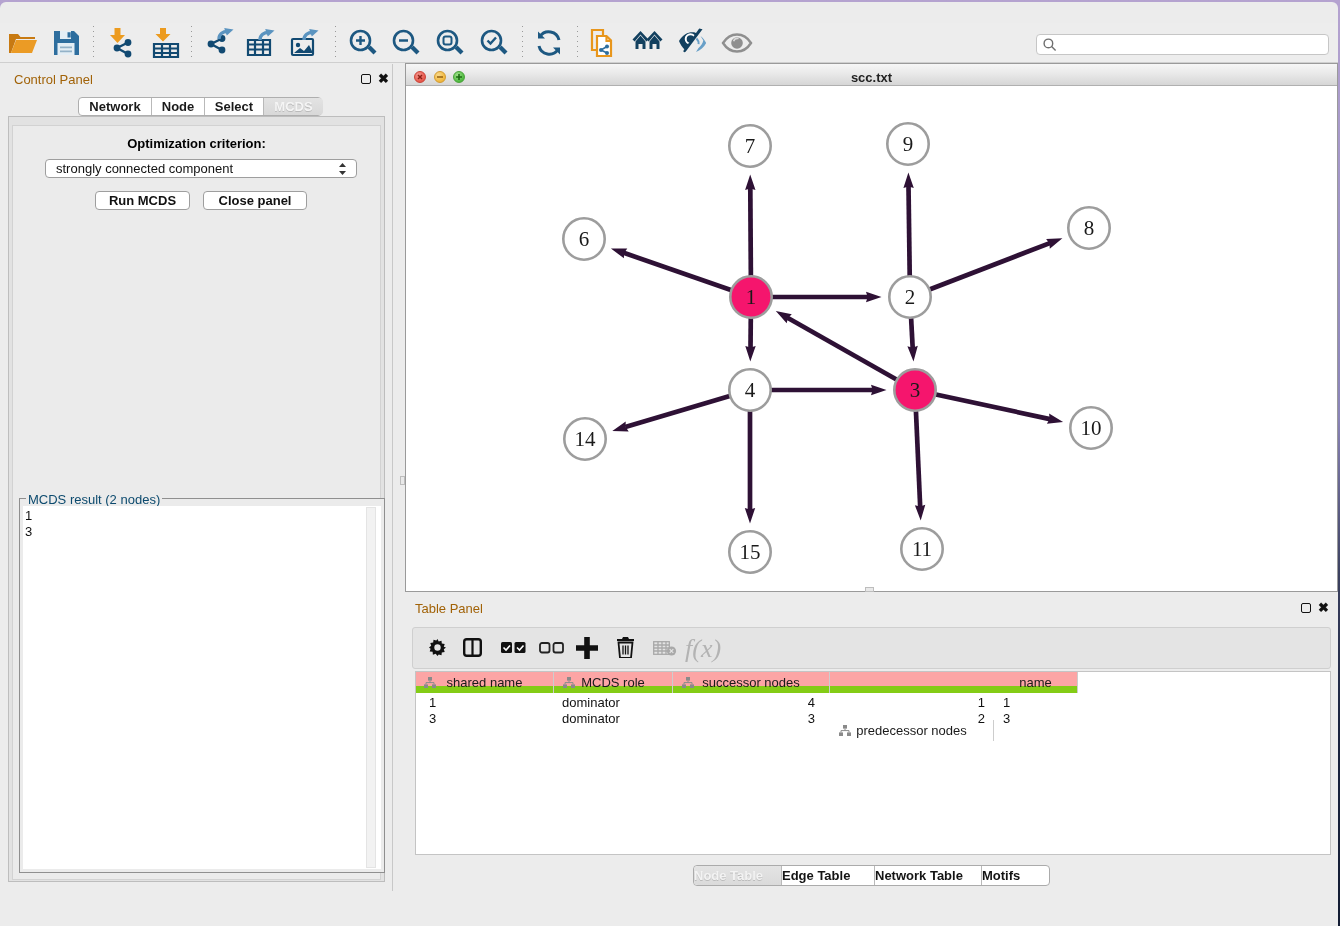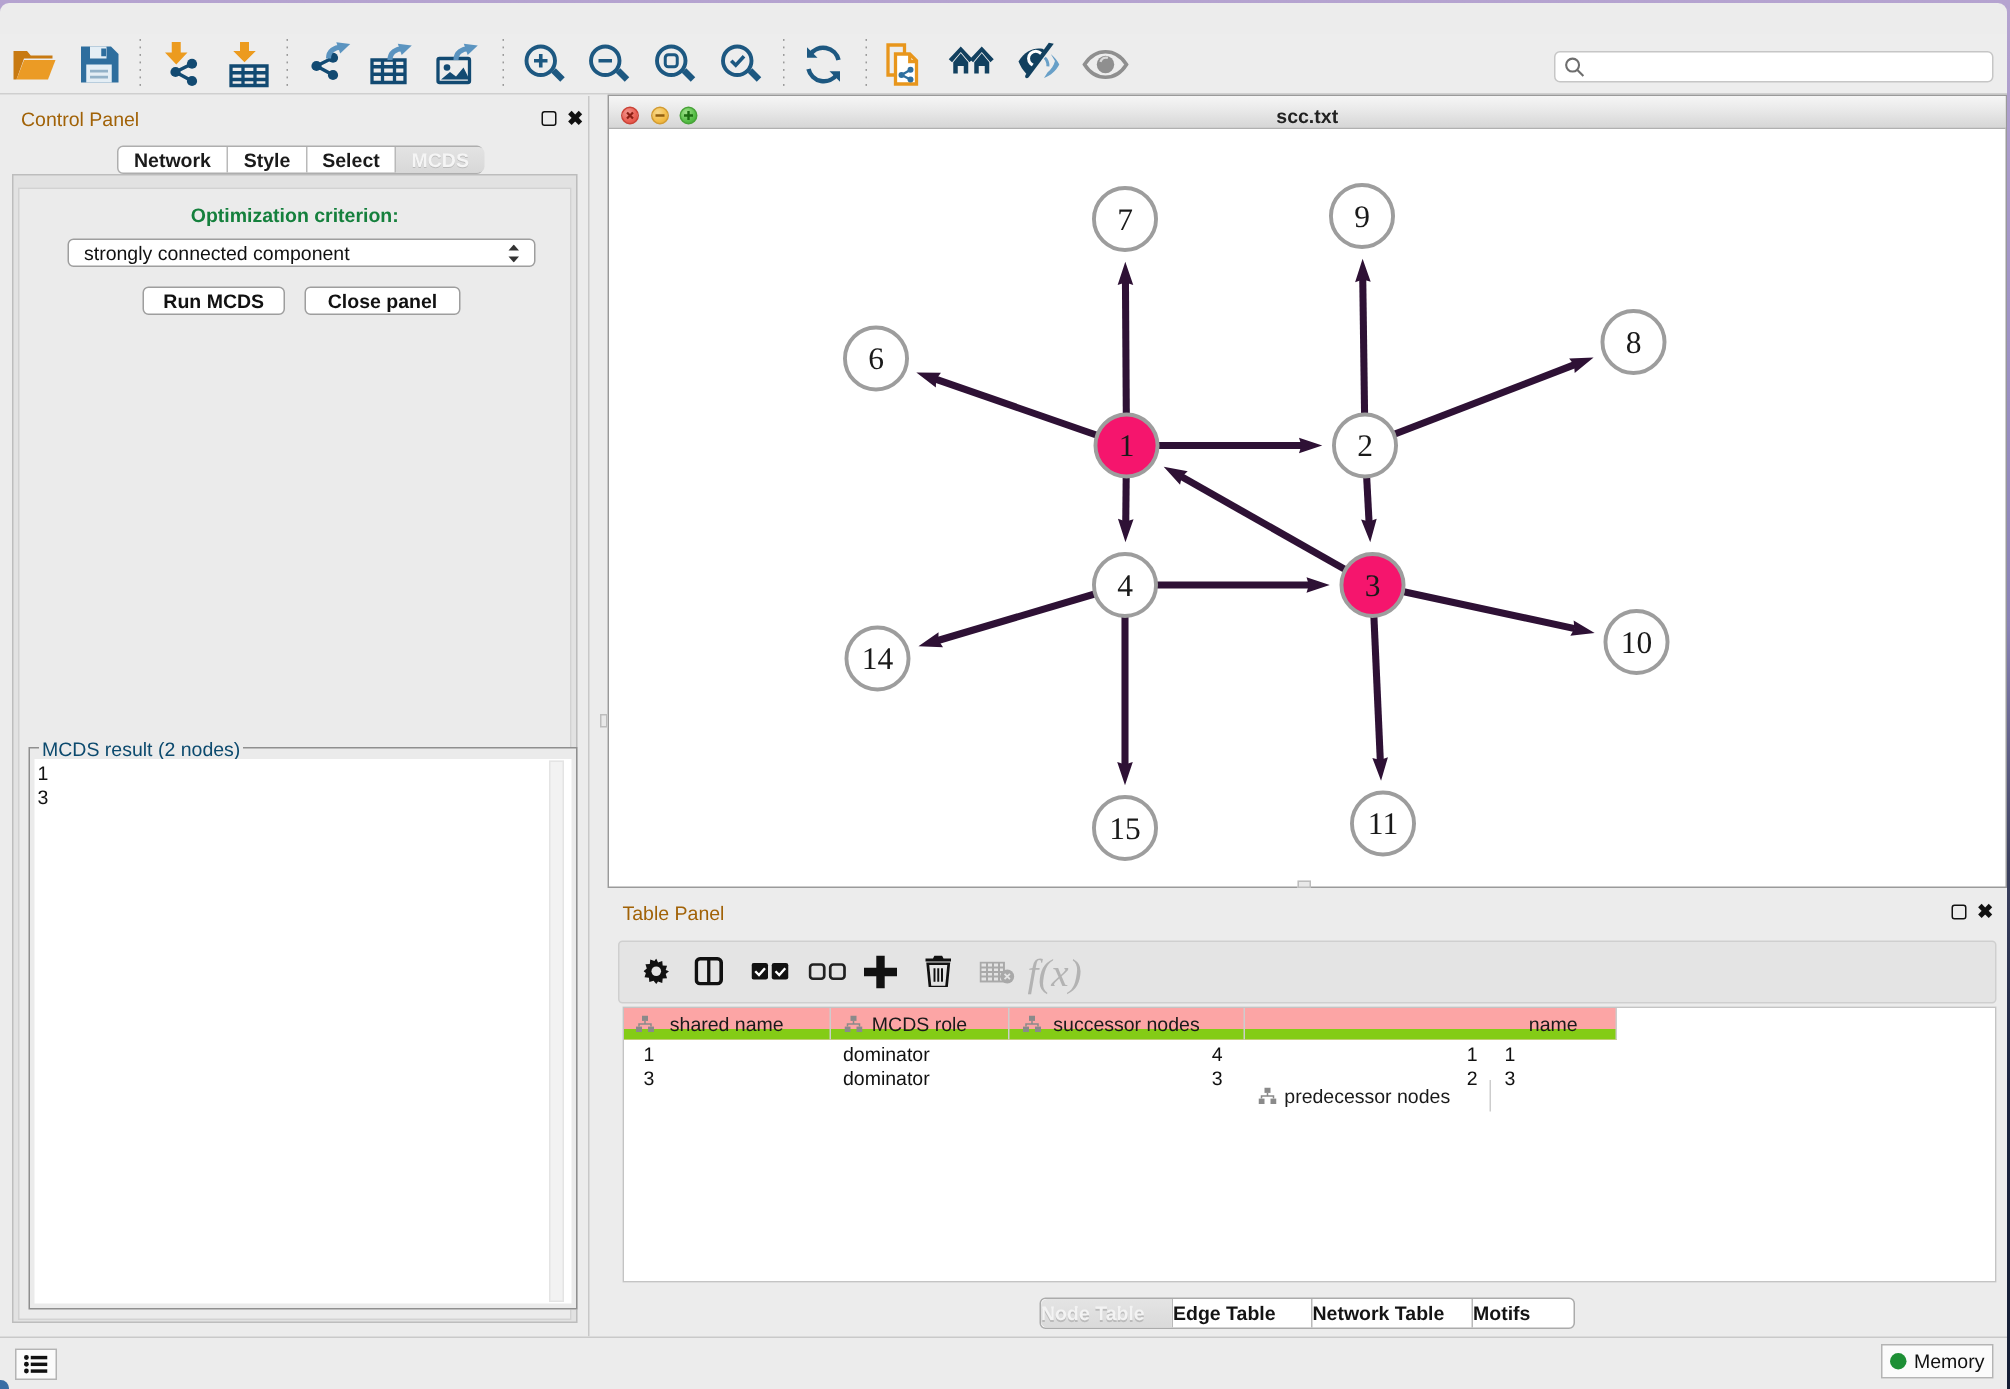--- a/index.html
+++ b/index.html
@@ -36,21 +36,21 @@
 #tabs .tab { flex:0 0 auto; text-align:center; font-size:13px; font-weight:bold; color:#1a1a1a;
   line-height:17px; border-right:1px solid #b9b9b9; }
 #tabs .tab:last-child { border-right:none; border-radius:0 4px 4px 0;
   background:linear-gradient(#e3e3e3,#d8d8d8); color:#f5f5f5;
   text-shadow:0 1px 0 #bbb; }
 #cpbox { position:absolute; left:8px; top:52px; width:377px; height:766px;
   background:#e2e2e2; border:1px solid #bdbdbd; }
 #cpinner { position:absolute; left:3px; top:8px; width:369px; height:755px;
   background:#ebebeb; border:1px solid #d2d2d2; }
 #optlab { position:absolute; left:0; width:100%; top:10px; text-align:center;
-  font-size:13px; font-weight:bold; color:#15803d; }
+  font-size:13px; font-weight:bold; color:#000000; }
 #combo { position:absolute; left:32px; top:33px; width:312px; height:19px;
   background:#fff; border:1px solid #9e9e9e; border-radius:4px;
   font-size:13px; line-height:17px; padding-left:10px; color:#111; }
 .btn { position:absolute; top:65px; height:19px; background:#fff;
   border:1px solid #9e9e9e; border-radius:4px; font-size:13px; font-weight:bold;
   color:#111; text-align:center; line-height:17px; }
 #fs { position:absolute; left:6px; top:372px; width:366px; height:375px;
   border:1px solid #8f8f8f; background:#ebebeb; }
 #fswhite { position:absolute; left:3px; top:7px; right:3px; bottom:3px; background:#fff; }
 #fslegend { position:absolute; left:6px; top:-7px; background:#ebebeb;
@@ -246,21 +246,21 @@
           <path d="M9.6 9.6l4 4" stroke="#6e6e6e" stroke-width="1.4"></path>
         </svg>
       </div>
   </div>
   <div id="cp">
     <span class="phead" style="position:absolute;left:14px;top:8px;">Control Panel</span>
     <div class="flt" style="left:361px;top:10px;"></div>
     <span class="xic" style="left:378px;top:7px;">✖</span>
     <div id="tabs">
       <div class="tab" style="width:73px;">Network</div>
-      <div class="tab" style="width:53px;">Style</div>
+      <div class="tab" style="width:53px;">Node</div>
       <div class="tab" style="width:59px;">Select</div>
       <div class="tab" style="width:59px;">MCDS</div>
     </div>
     <div id="cpbox">
       <div id="cpinner">
         <div id="optlab">Optimization criterion:</div>
         <div id="combo">strongly connected component
           <svg width="9" height="12" viewBox="0 0 9 12" style="position:absolute;right:9px;top:3px;">
               <path d="M4.5 0L8 4H1z" fill="#333"></path>
               <path d="M4.5 12L8 8H1z" fill="#333"></path>
@@ -443,29 +443,13 @@
       <div class="td" style="right:345px;top:39px;">2</div>
       <div class="td" style="left:587px;top:39px;">3</div>
     </div>
     <div id="btabs">
       <div class="tab" style="width:88px;">Node Table</div>
       <div class="tab" style="width:93px;">Edge Table</div>
       <div class="tab" style="width:107px;">Network Table</div>
       <div class="tab" style="width:67px;">Motifs</div>
     </div>
   </div>
-  <div id="status">
-    <div id="listbtn">
-        <svg width="16" height="13" viewBox="0 0 16 13" style="position:absolute;left:5px;top:3px">
-          <g fill="#111">
-            <circle cx="1.6" cy="2" r="1.6"></circle>
-            <circle cx="1.6" cy="6.5" r="1.6"></circle>
-            <circle cx="1.6" cy="11" r="1.6"></circle>
-            <rect x="4.5" y=".9" width="11" height="2.3"></rect>
-            <rect x="4.5" y="5.4" width="11" height="2.3"></rect>
-            <rect x="4.5" y="9.9" width="11" height="2.3"></rect>
-          </g>
-        </svg>
-      </div>
-    <div id="membtn"><span style="display:inline-block;width:11px;height:11px;border-radius:50%;background:#1d8f35;vertical-align:-1px;margin-right:5px;"></span>Memory</div>
-    <div style="position:absolute;left:-5px;top:28px;width:11px;height:11px;border-radius:50%;background:#3a6ea5;"></div>
-  </div>
 </div>
 
 </body></html>

